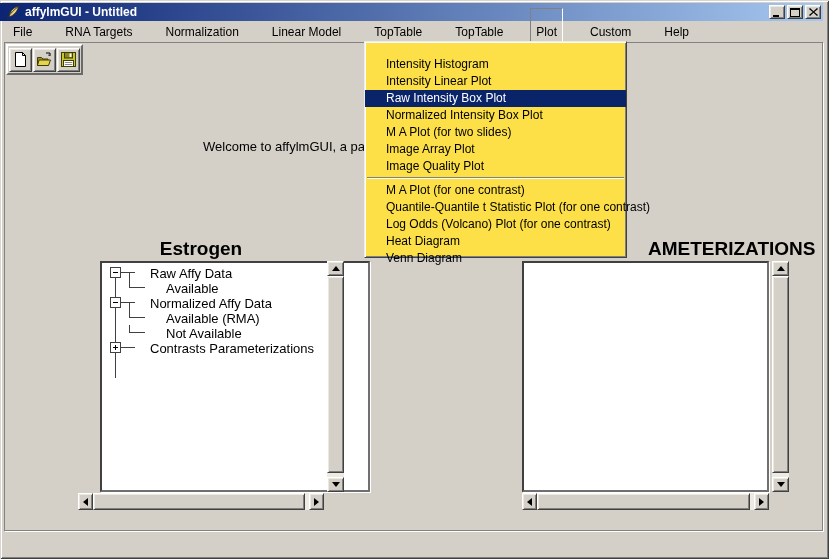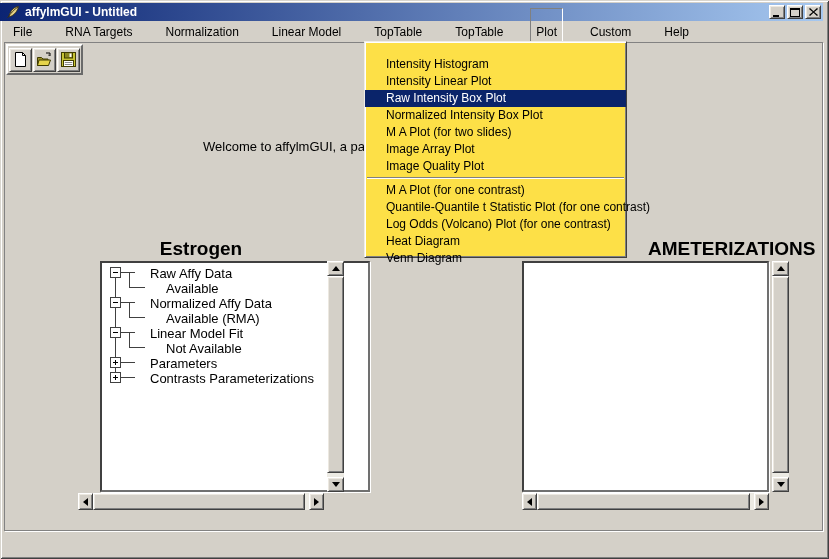--- a/index.html
+++ b/index.html
@@ -173,39 +173,23 @@
         <span class="thline"></span>
           <span class="tdrop"></span>
         <span class="tlabel">Normalized Affy Data</span>
       </div>
       <div class="trow">
         <span class="tcv"></span>
           <span class="tch"></span>
         <span class="tlabel child">Available (RMA)</span>
       </div>
       <div class="trow">
-        <span class="tbox">
-            <span class="tbh"></span>
-          </span>
-        <span class="thline"></span>
-          <span class="tdrop"></span>
-        <span class="tlabel">Linear Model Fit</span>
-      </div>
-      <div class="trow">
         <span class="tcv"></span>
           <span class="tch"></span>
         <span class="tlabel child">Not Available</span>
-      </div>
-      <div class="trow">
-        <span class="tbox">
-            <span class="tbh"></span>
-            <span class="tbv"></span>
-          </span>
-        <span class="thline"></span>
-        <span class="tlabel">Parameters</span>
       </div>
       <div class="trow">
         <span class="tbox">
             <span class="tbh"></span>
             <span class="tbv"></span>
           </span>
         <span class="thline"></span>
         <span class="tlabel">Contrasts Parameterizations</span>
       </div>
     </div>

